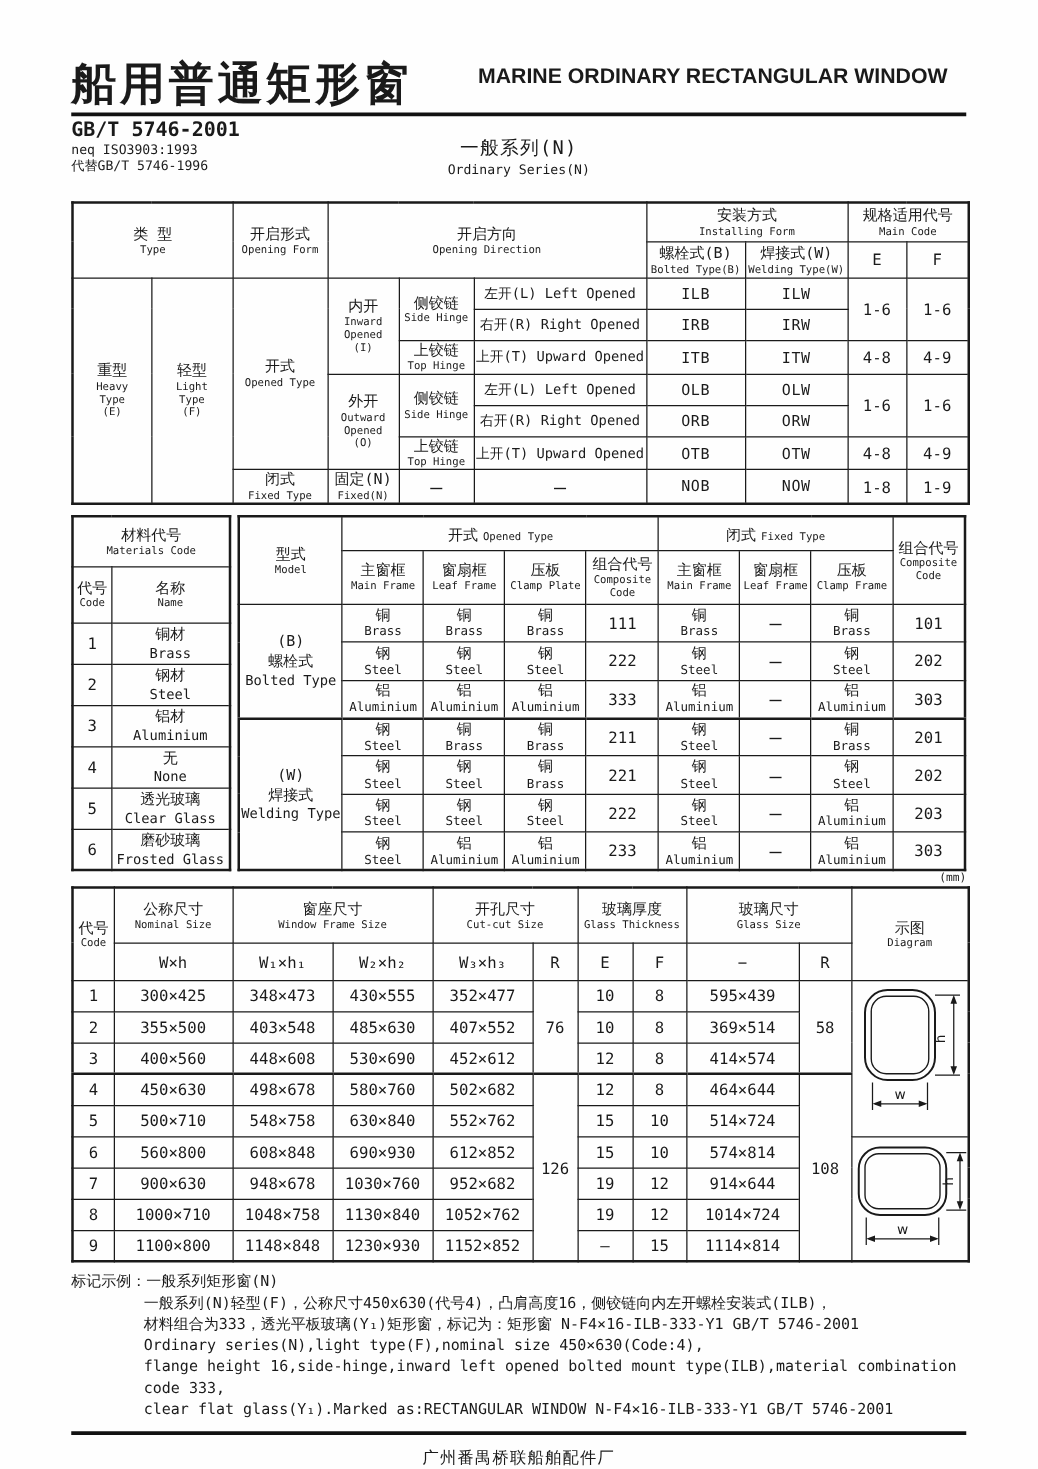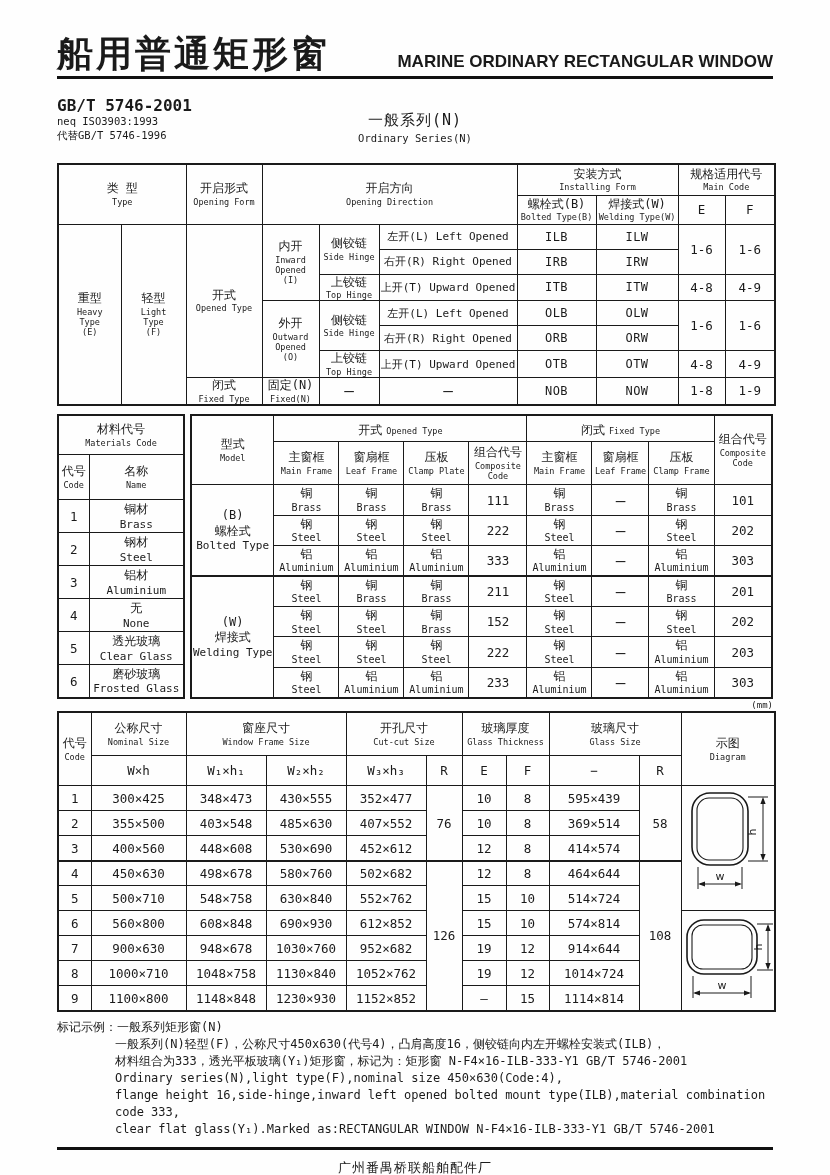--- a/index.html
+++ b/index.html
@@ -5,23 +5,23 @@
   html,body{margin:0;padding:0;background:#ffffff;}
   .page{
     position:relative;width:830px;height:1175px;box-sizing:border-box;
     padding:36px 57px 0 57px;background:#fefefe;color:#1a1a1a;
     font-family:"DejaVu Sans Mono","DejaVu Sans","Liberation Sans",sans-serif;
     overflow:hidden;
   }
   
   .title-row{display:flex;justify-content:space-between;align-items:flex-end;}
   .title-cn{font-size:36px;font-weight:bold;letter-spacing:3px;line-height:1;margin:0;}
-  .title-en{font-size:17px;font-weight:bold;line-height:1.2;margin:0;font-family:"Liberation Sans","DejaVu Sans",sans-serif;}
+  .title-en{font-size:17px;font-weight:bold;line-height:1.2;margin:15px;font-family:"Liberation Sans","DejaVu Sans",sans-serif;}
   .title-rule{border-bottom:3px solid #111;margin-top:4px;}
-  .std-row{position:relative;height:62px;margin-top:18px;}
+  .std-row{position:relative;height:62px;margin-top:2px;}
   .std-main{font-size:16px;font-weight:bold;line-height:1.15;}
   .std-sub{font-size:10.5px;line-height:1.3;}
   .series-block{position:absolute;left:50%;top:14px;transform:translateX(-50%);text-align:center;}
   .series-cn{font-size:15px;letter-spacing:1px;}
   .series-en{font-size:10.5px;margin-top:2px;}
   
   table.t{border-collapse:collapse;table-layout:fixed;border:2px solid #1a1a1a;}
   table.t th,table.t td{
     border:1px solid #1a1a1a;text-align:center;vertical-align:middle;
     padding:0 1px;overflow:hidden;font-weight:normal;
@@ -484,21 +484,21 @@
               <div class="en" style="font-size:10px">Steel</div>
             </td>
           <td>
               <div class="cn">钢</div>
               <div class="en" style="font-size:10px">Steel</div>
             </td>
           <td>
               <div class="cn">铜</div>
               <div class="en" style="font-size:10px">Brass</div>
             </td>
-          <td class="num vb">152</td>
+          <td class="num vb">221</td>
           <td>
               <div class="cn">钢</div>
               <div class="en" style="font-size:10px">Steel</div>
             </td>
           <td>—</td>
           <td>
               <div class="cn">钢</div>
               <div class="en" style="font-size:10px">Steel</div>
             </td>
           <td class="num vb">202</td>

